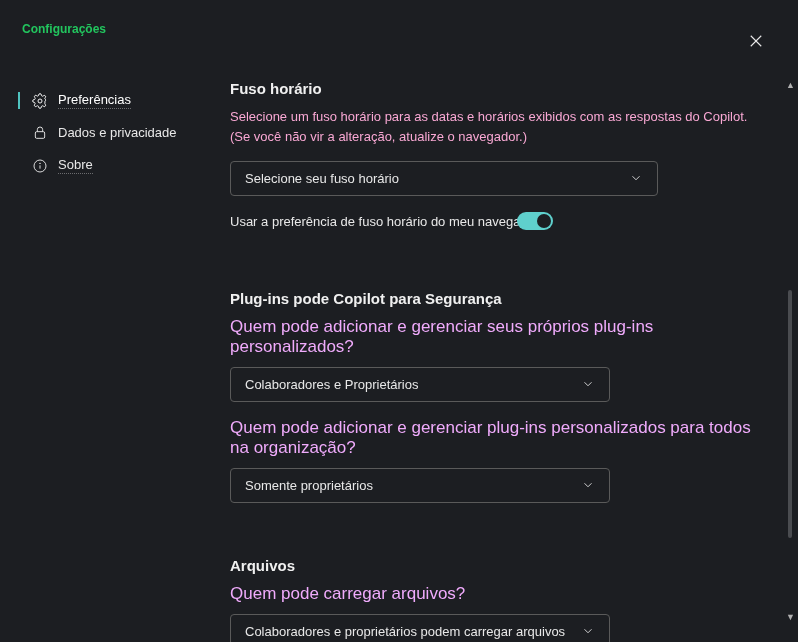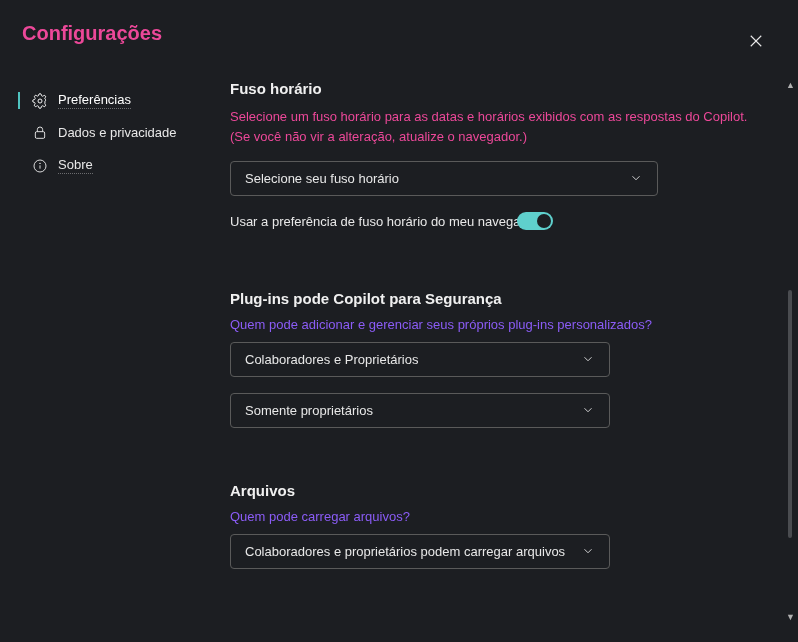--- a/index.html
+++ b/index.html
@@ -23,23 +23,23 @@
       height: 100%;
       padding: 22px 28px 0 22px;
     }
     .header {
       display: flex;
       justify-content: space-between;
       align-items: flex-start;
       margin-bottom: 24px;
     }
     .title {
-      font-size: 20px;
+      font-size: 12px;
       font-weight: 600;
-      color: #ec4899;
+      color: #22c55e;
     }
     .close-btn {
       width: 28px;
       height: 28px;
       display: flex;
       align-items: center;
       justify-content: center;
       cursor: pointer;
       color: #e8e8e8;
       margin-top: 6px;
@@ -108,27 +108,27 @@
       position: relative;
     }
     .section-title {
       font-size: 15px;
       font-weight: 600;
       color: #f0f0f0;
       margin-bottom: 10px;
     }
     .description {
       font-size: 13px;
-      color: #ec4899;
+      color: #f9a8d4;
       line-height: 1.55;
       margin-bottom: 14px;
     }
     .label {
-      font-size: 13px;
-      color: #8b5cf6;
+      font-size: 17px;
+      color: #f0abfc;
       margin-bottom: 10px;
     }
     .select {
       border: 1px solid #5a5a5a;
       border-radius: 4px;
       padding: 9px 14px;
       display: flex;
       justify-content: space-between;
       align-items: flex-start;
       cursor: pointer;
@@ -275,20 +275,21 @@
         <div class="label">Quem pode adicionar e gerenciar seus próprios plug-ins personalizados?</div>
         <div class="select med">
           <span>Colaboradores e Proprietários</span>
           <span class="chevron">
             <svg viewBox="0 0 24 24" fill="none" stroke="currentColor" stroke-width="1.5">
                 <polyline points="6 9 12 15 18 9"></polyline>
               </svg>
           </span>
         </div>
         <div class="spacer16"></div>
+        <div class="label">Quem pode adicionar e gerenciar plug-ins personalizados para todos na organização?</div>
         <div class="select med">
           <span>Somente proprietários</span>
           <span class="chevron">
             <svg viewBox="0 0 24 24" fill="none" stroke="currentColor" stroke-width="1.5">
                 <polyline points="6 9 12 15 18 9"></polyline>
               </svg>
           </span>
         </div>
       </div>
 

